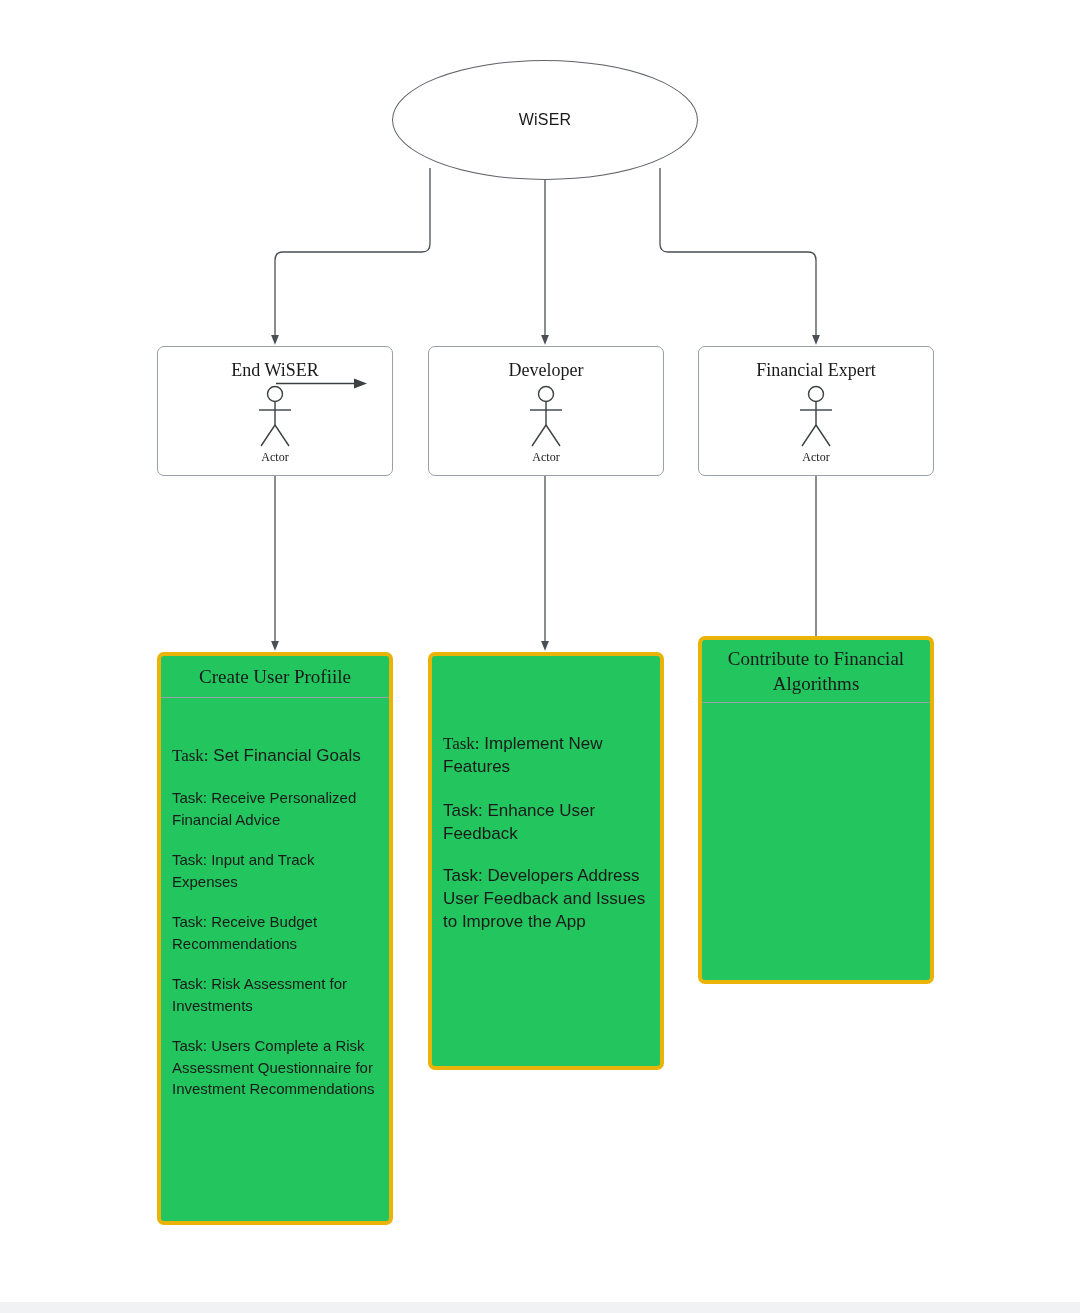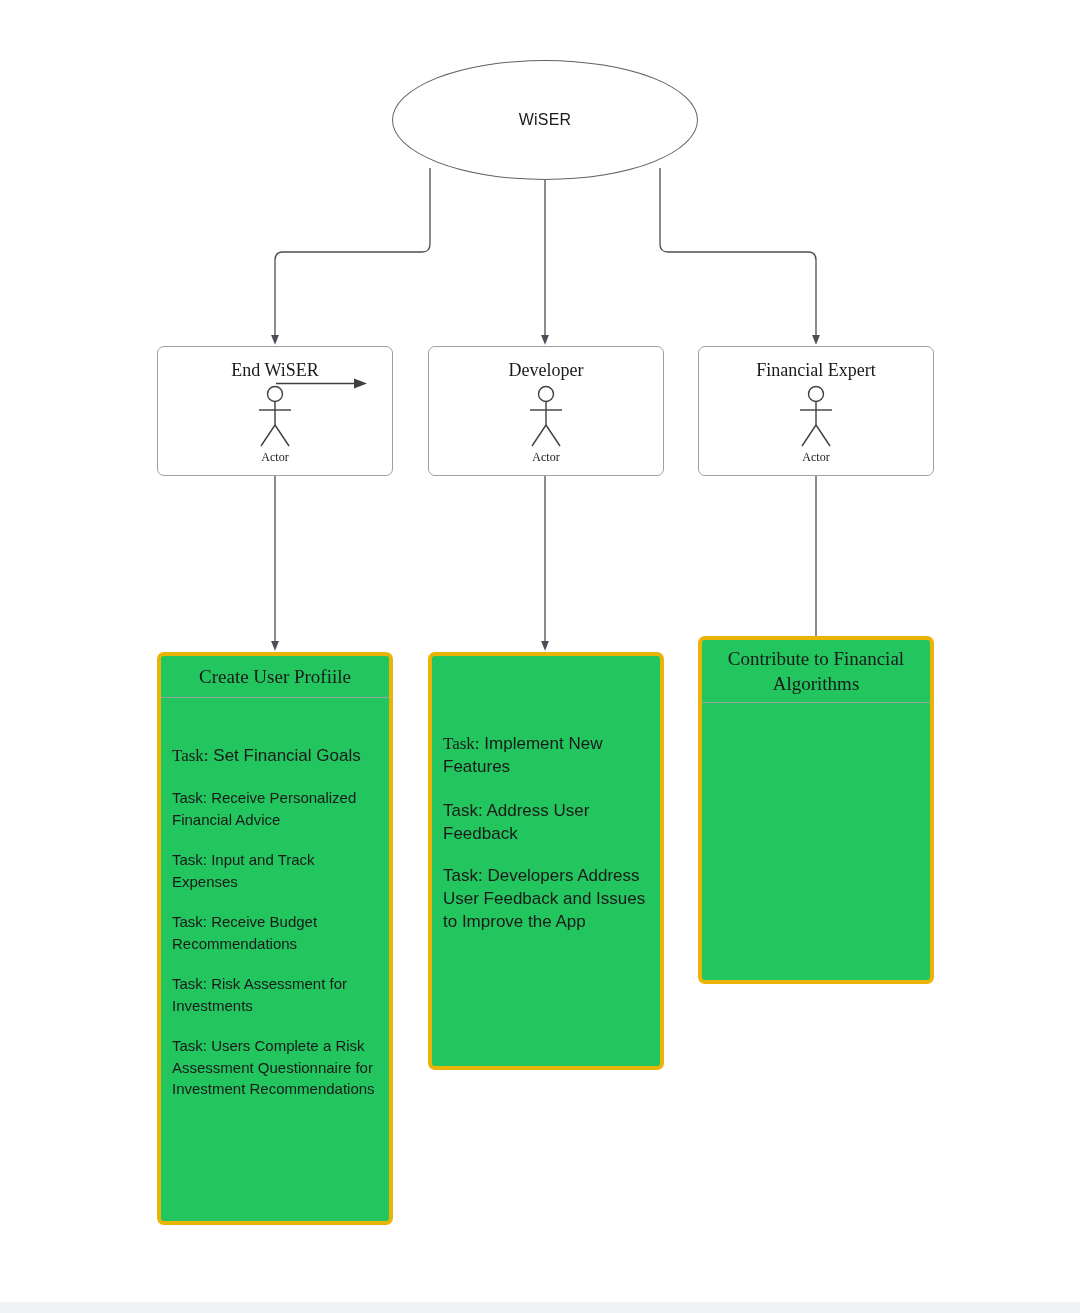--- a/index.html
+++ b/index.html
@@ -239,21 +239,21 @@
       <div class="task-item" style="margin-bottom:19px;">Task: Risk Assessment for Investments</div>
       <div class="task-item">Task: Users Complete a Risk Assessment Questionnaire for Investment Recommendations</div>
     </div>
   </div>
 
   <div class="case-box" style="left:428px; top:652px; width:236px; height:418px;">
     <div class="case-body" style="padding-top:76px;">
       <div class="task-item lead" style="margin-bottom:21px;">
         <span class="kw">Task:</span><span> Implement New Features</span>
       </div>
-      <div class="task-item lead" style="margin-bottom:19px;">Task: Address User Feedback</div>
+      <div class="task-item lead" style="margin-bottom:19px;">Task: Enhance User Feedback</div>
       <div class="task-item lead">Task: Developers Address User Feedback and Issues to Improve the App</div>
     </div>
   </div>
 
   <div class="case-box" style="left:698px; top:636px; width:236px; height:348px;">
     <div class="case-header" style="height:63px;">
       <span class="case-title">Contribute to Financial Algorithms</span>
     </div>
   </div>
 

